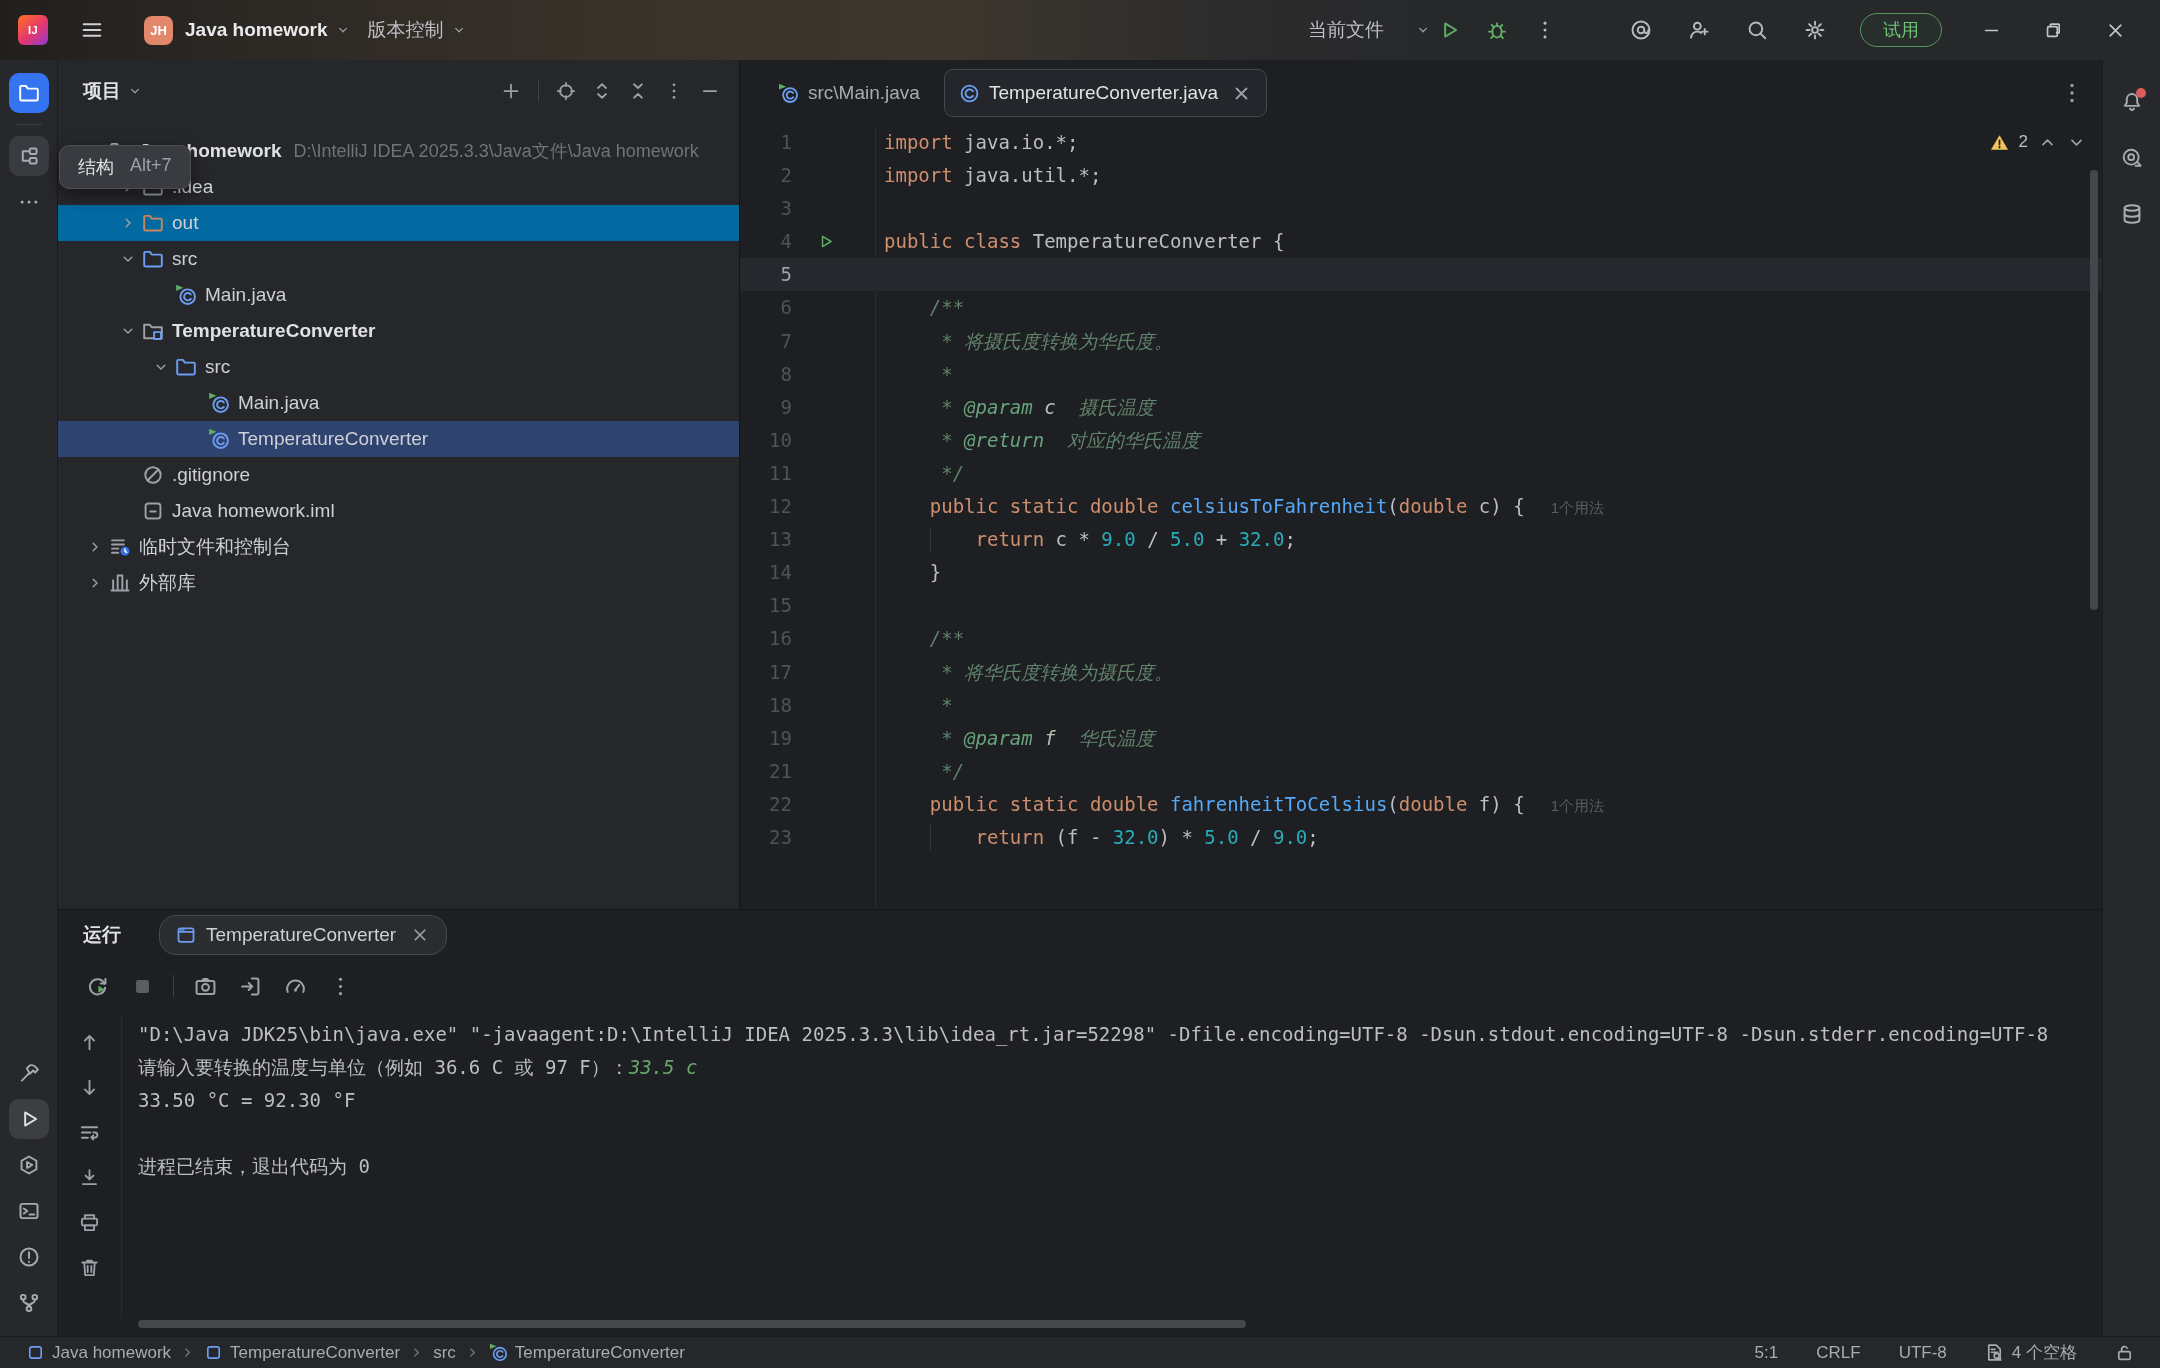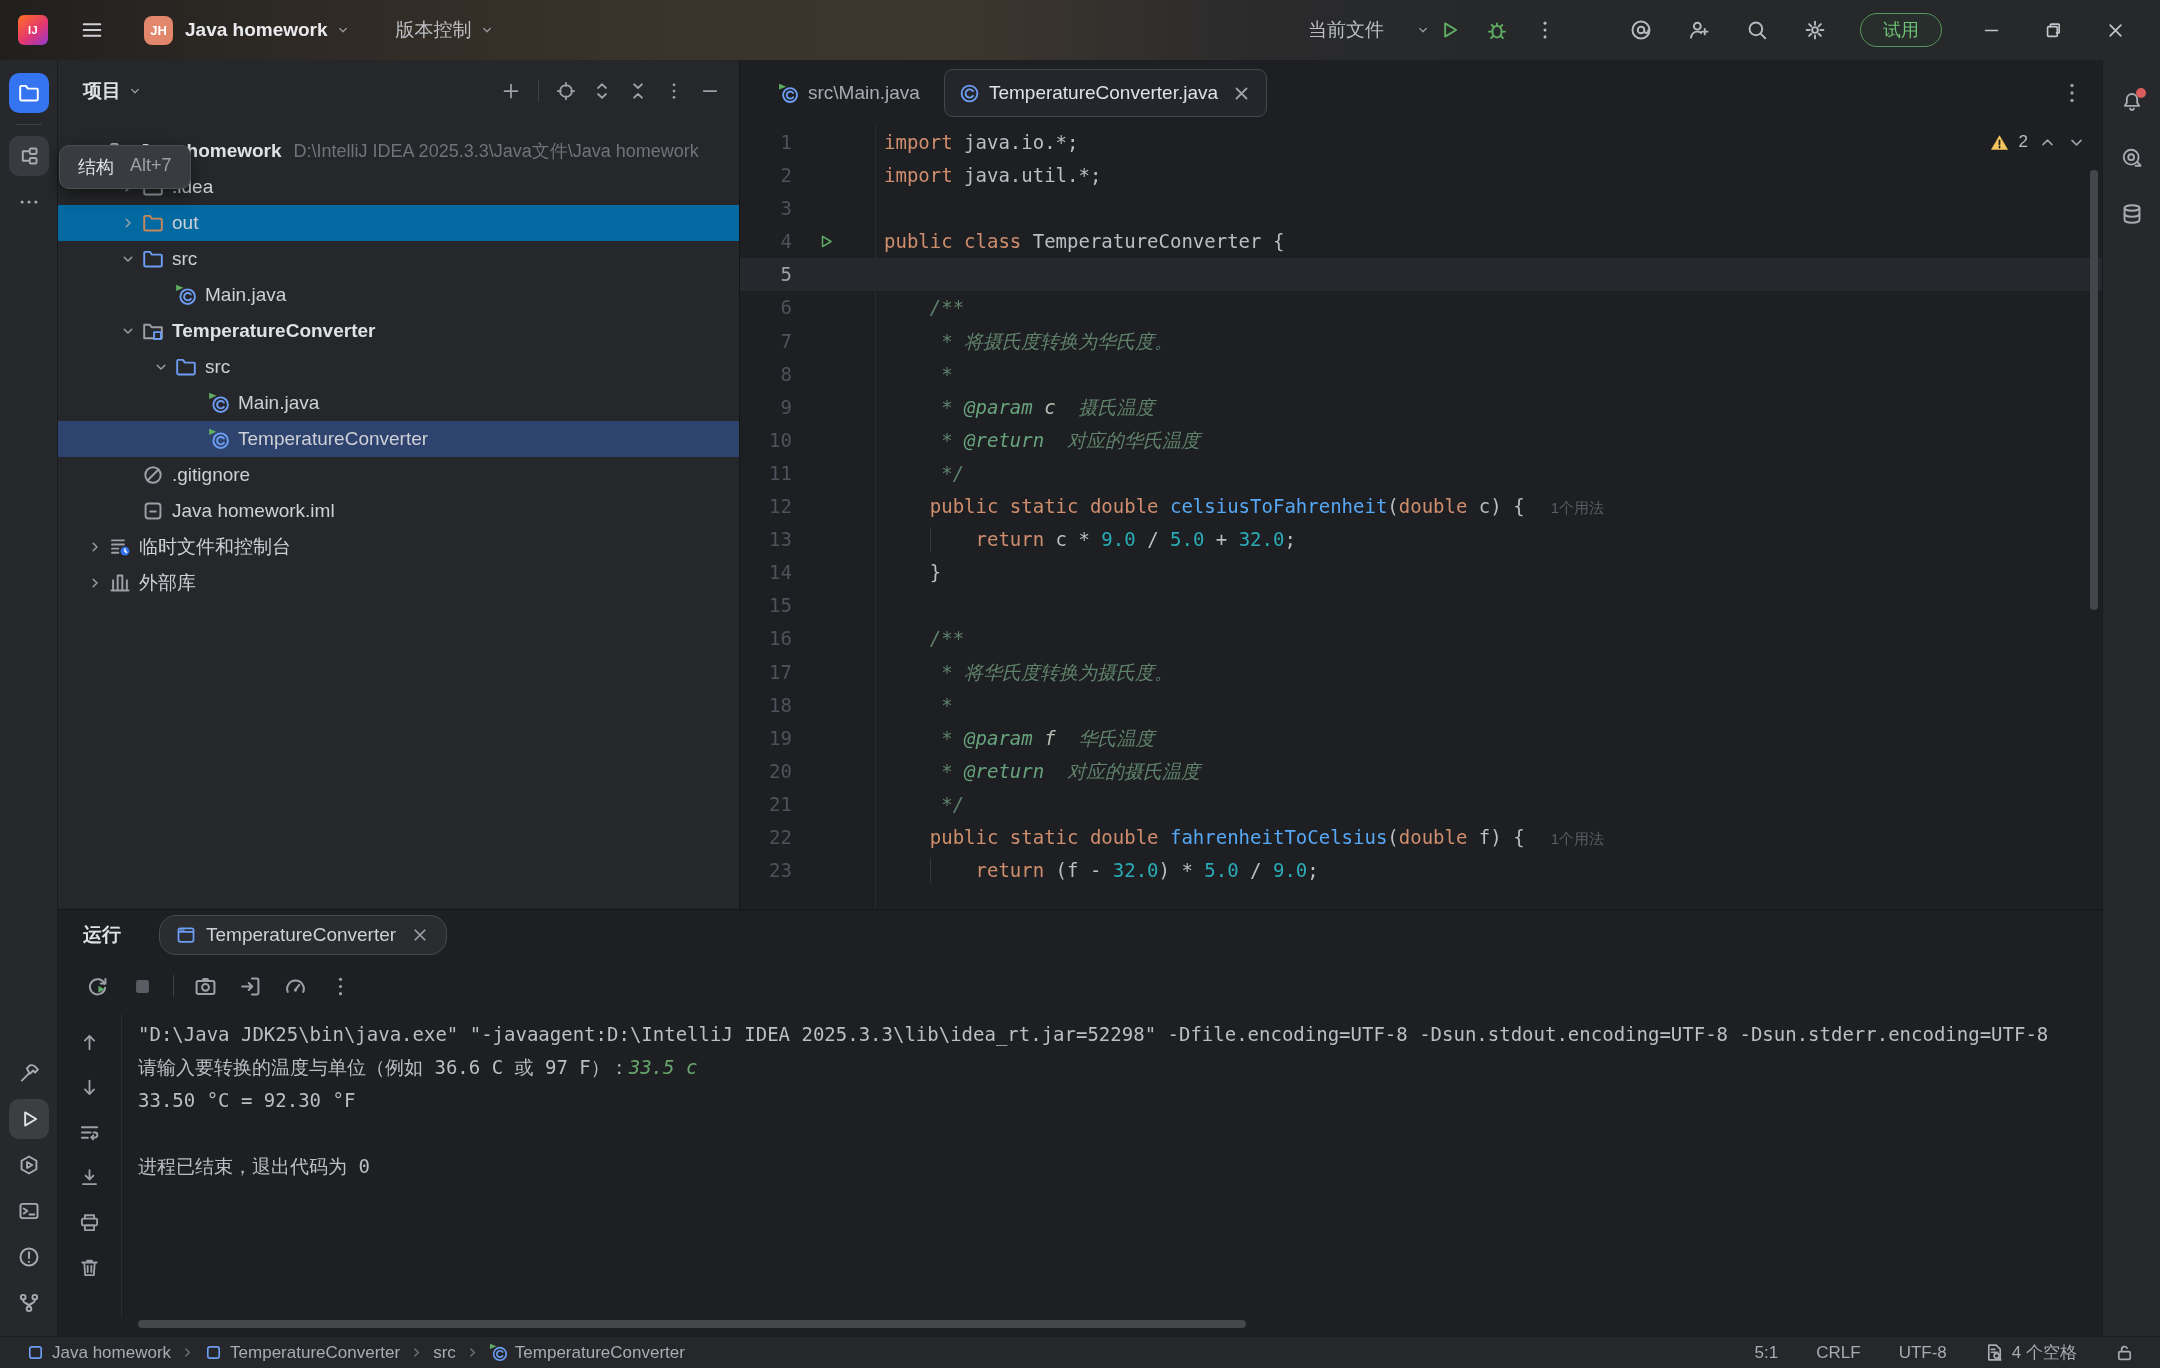--- a/index.html
+++ b/index.html
@@ -15,21 +15,21 @@
   .tb-left, .tb-right { display:flex; align-items:center; height:100%; }
   #logo { width:30px; height:30px; border-radius:6px; margin-left:4px;
     background:linear-gradient(140deg,#FF7123 0%,#E4376F 55%,#9039D0 100%);
     display:flex; align-items:center; justify-content:center;
     font-size:11px; font-weight:bold; color:#fff; letter-spacing:.5px; }
   .tb-btn { display:flex; align-items:center; gap:8px; color:#BCBEC4; cursor:default; }
   #hamburger { margin-left:32px; color:#CED0D6; width:24px; height:24px; }
   #avatar { margin-left:40px; width:29px; height:29px; border-radius:8px; background:#E2876B;
     color:#fff; font-size:13px; font-weight:bold; display:flex; align-items:center; justify-content:center; }
   #project-selector { margin-left:12px; font-size:19px; font-weight:600; color:#E8EAED; }
-  #vcs-widget { margin-left:46px; font-size:19px; color:#BCBEC4; }
+  #vcs-widget { margin-left:18px; font-size:19px; color:#BCBEC4; }
   .caret { width:14px; height:14px; color:#9DA0A8; }
   #run-config { font-size:19px; color:#BCBEC4; margin-right:24px; }
   .tb-ico-btn { width:38px; height:38px; display:flex; align-items:center; justify-content:center; border-radius:8px; color:#B6B9BF; }
   .tb-ico-btn .icon { width:22px; height:22px; }
   .tb-ico-btn.green { color:#5FAD65; }
   #tb-tools { margin-left:58px; display:flex; align-items:center; gap:20px; }
   #trial-badge { margin-left:26px; height:34px; padding:0 22px; border:1.5px solid #57965C; border-radius:17px;
     color:#6FC276; font-size:18px; display:flex; align-items:center; background:rgba(87,150,92,.06); }
   #win-controls { margin-left:18px; display:flex; }
   .win-btn { width:62px; height:46px; display:flex; align-items:center; justify-content:center; color:#C2C5CB; }
@@ -644,21 +644,20 @@
         <div class="code-row"><span class="ln">10</span><span class="gut"></span><pre class="src"><span class="c">     * </span><span class="ct">@return</span><span class="cd">  对应的华氏温度</span></pre></div>
         <div class="code-row"><span class="ln">11</span><span class="gut"></span><pre class="src"><span class="c">     */</span></pre></div>
         <div class="code-row"><span class="ln">12</span><span class="gut"></span><pre class="src"><span class="d">    </span><span class="k">public static double</span><span class="m"> celsiusToFahrenheit</span><span class="d">(</span><span class="k">double</span><span class="d"> c) {</span><span class="hint">1个用法</span></pre></div>
         <div class="code-row"><span class="ln">13</span><span class="gut"></span><span class="iguide"></span><pre class="src"><span class="d">        </span><span class="k">return</span><span class="d"> c * </span><span class="n2">9.0</span><span class="d"> / </span><span class="n2">5.0</span><span class="d"> + </span><span class="n2">32.0</span><span class="d">;</span></pre></div>
         <div class="code-row"><span class="ln">14</span><span class="gut"></span><pre class="src"><span class="d">    }</span></pre></div>
         <div class="code-row"><span class="ln">15</span><span class="gut"></span><pre class="src"></pre></div>
         <div class="code-row"><span class="ln">16</span><span class="gut"></span><pre class="src"><span class="c">    /**</span></pre></div>
         <div class="code-row"><span class="ln">17</span><span class="gut"></span><pre class="src"><span class="c">     * </span><span class="cd">将华氏度转换为摄氏度。</span></pre></div>
         <div class="code-row"><span class="ln">18</span><span class="gut"></span><pre class="src"><span class="c">     *</span></pre></div>
         <div class="code-row"><span class="ln">19</span><span class="gut"></span><pre class="src"><span class="c">     * </span><span class="ct">@param</span><span class="cp"> f</span><span class="cd">  华氏温度</span></pre></div>
-        <div class="code-row"><span class="ln">20</span><span class="gut"></span><pre class="src"><span class="c">     * </span><span class="ct">@return</span><span class="cd">  对应的摄氏温度</span></pre></div>
         <div class="code-row"><span class="ln">21</span><span class="gut"></span><pre class="src"><span class="c">     */</span></pre></div>
         <div class="code-row"><span class="ln">22</span><span class="gut"></span><pre class="src"><span class="d">    </span><span class="k">public static double</span><span class="m"> fahrenheitToCelsius</span><span class="d">(</span><span class="k">double</span><span class="d"> f) {</span><span class="hint">1个用法</span></pre></div>
         <div class="code-row"><span class="ln">23</span><span class="gut"></span><span class="iguide"></span><pre class="src"><span class="d">        </span><span class="k">return</span><span class="d"> (f - </span><span class="n2">32.0</span><span class="d">) * </span><span class="n2">5.0</span><span class="d"> / </span><span class="n2">9.0</span><span class="d">;</span></pre></div>
       </div>
     <div id="warn-widget">
       <span class="icon">
           <svg viewBox="0 0 16 16" fill="none" stroke="currentColor" stroke-width="1.4" stroke-linecap="round" stroke-linejoin="round">
             <path d="M8 1.8 15.2 14H.8z" fill="#F2C55C" stroke="none"></path>
             <path d="M8 6.2v3.2M8 11.3v.9" stroke="#1E1F22" stroke-width="1.5"></path>
           </svg>

